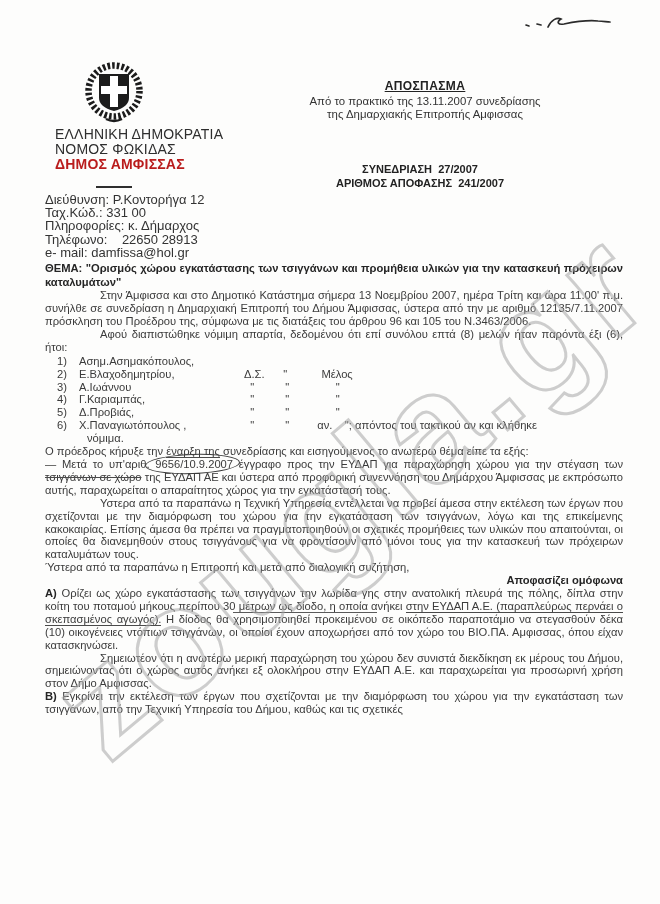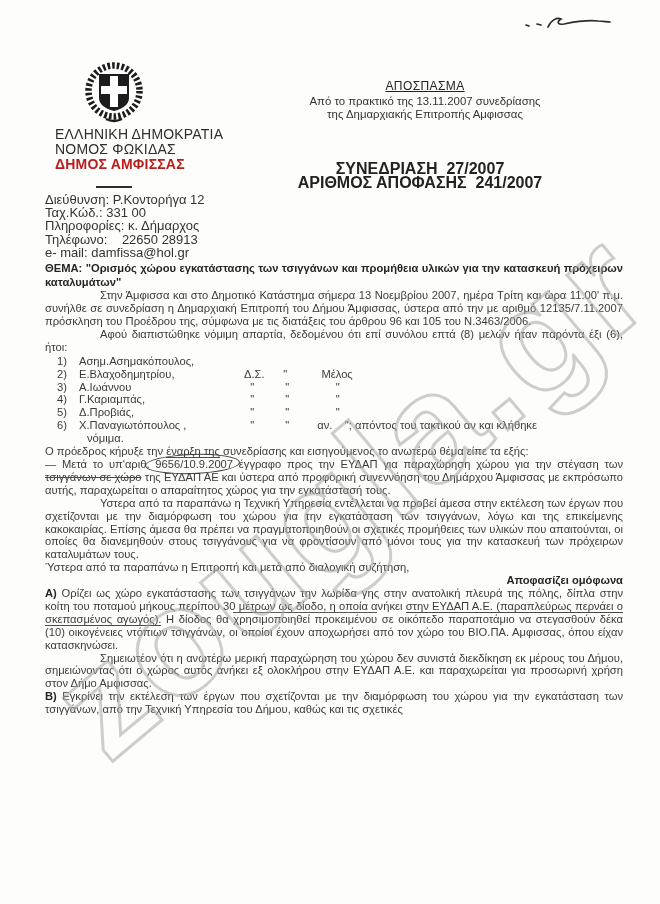--- a/index.html
+++ b/index.html
@@ -22,22 +22,22 @@
   }
   
   .squiggle{position:absolute;left:520px;top:4px;z-index:2;}
   
   .emblem{position:absolute;left:82px;top:60px;z-index:1;}
   
   .org-block{position:absolute;left:55px;top:127px;font-size:14px;line-height:15px;letter-spacing:.2px;color:#2e2e2e;}
   .org-block .b{font-weight:bold;color:#b91c1c;}
   .org-dash{position:absolute;left:96px;top:186px;width:36px;border-top:2.4px solid #2e2e2e;}
   .excerpt{position:absolute;left:280px;top:80px;width:290px;text-align:center;font-size:11.4px;line-height:13.2px;color:#333;}
-  .excerpt .title{font-weight:normal;text-decoration:underline;font-size:12px;letter-spacing:.4px;margin-bottom:2px;color:#222;text-align:center;}
-  .session{position:absolute;left:270px;top:162px;width:300px;text-align:center;font-weight:bold;font-size:16px;line-height:14px;color:#222;}
+  .excerpt .title{font-weight:bold;text-decoration:underline;font-size:12px;letter-spacing:.4px;margin-bottom:2px;color:#222;text-align:center;}
+  .session{position:absolute;left:270px;top:162px;width:300px;text-align:center;font-weight:bold;font-size:11px;line-height:14px;color:#222;}
   .contact{position:absolute;left:45px;top:193px;font-size:13px;line-height:13.2px;color:#333;}
   .contact .email-line .email{}
   
   .doc-body{position:absolute;left:45px;top:262px;width:578px;font-size:11.2px;line-height:12.9px;color:#3b3b3b;z-index:1;}
   .doc-body p{margin:0;}
   .subject{font-weight:bold;color:#252525;line-height:13.6px;margin-bottom:13px;}
   .just{text-align:justify;}
   .ind{text-indent:55px;}
   .attendees{margin:1px 0 0 12px;}
   .mrow{display:flex;line-height:12.9px;}

